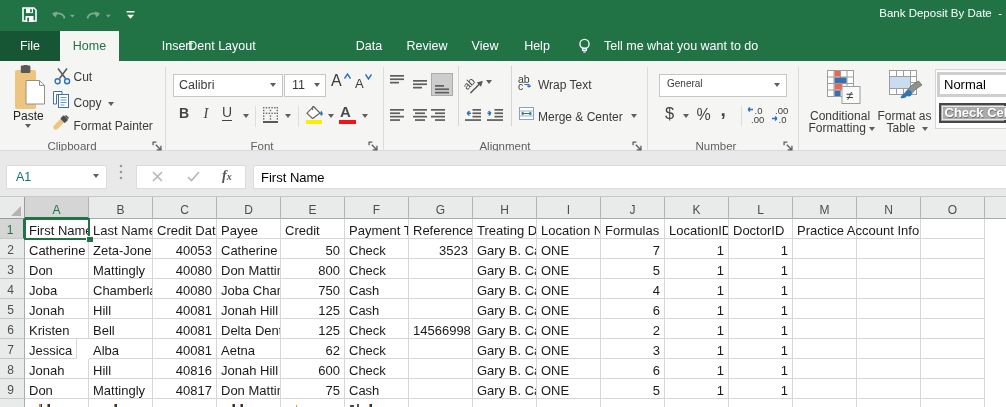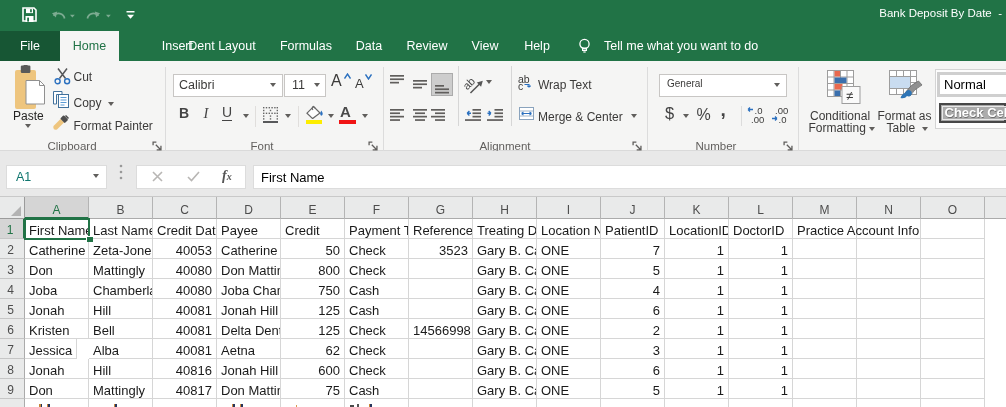--- a/index.html
+++ b/index.html
@@ -52,21 +52,20 @@
 <rect x="0.5" y="0" width="8" height="1.5" fill="#fff"></rect>
 <path d="M1 3.8 h7 l-3.5 4 z" fill="#fff"></path>
 </svg>
 <div class="abs" id="title">Bank Deposit By Date&nbsp; -</div>
 </div>
 <div class="abs" id="tabrow">
 <div class="tab" id="tab-file">File</div>
 <div class="tab" id="tab-home">Home</div>
 <div class="tab" style="left:103px;width:90px;text-align:right;">Insert</div>
 <div class="tab" style="left:177px;width:90px;">Dent Layout</div>
-<div class="tab" style="left:261px;width:90px;">Formulas</div>
 <div class="tab" style="left:324px;width:90px;">Data</div>
 <div class="tab" style="left:382px;width:90px;">Review</div>
 <div class="tab" style="left:440px;width:90px;">View</div>
 <div class="tab" style="left:492px;width:90px;">Help</div>
 <svg class="abs" style="left:577px;top:7px" width="15" height="17" viewBox="0 0 15 17">
 <circle cx="7.5" cy="6" r="4.6" fill="none" stroke="#fff" stroke-width="1.3"></circle>
 <path d="M5.6 10 h3.8 v2.3 h-3.8 z" fill="none" stroke="#fff" stroke-width="1.2"></path>
 <path d="M6.3 14 h2.4" stroke="#fff" stroke-width="1.2"></path>
 </svg>
 <div id="tellme">Tell me what you want to do</div>
@@ -361,21 +360,21 @@
 <div class="rh" style="top:202px;"></div>
 <div class="cell" style="left:25px;top:22px;width:64px">First Name</div>
 <div class="cell" style="left:89px;top:22px;width:64px">Last Name</div>
 <div class="cell" style="left:153px;top:22px;width:64px">Credit Date</div>
 <div class="cell" style="left:217px;top:22px;width:64px">Payee</div>
 <div class="cell" style="left:281px;top:22px;width:64px">Credit</div>
 <div class="cell" style="left:345px;top:22px;width:64px">Payment Type</div>
 <div class="cell" style="left:409px;top:22px;width:64px">Reference Numb</div>
 <div class="cell" style="left:473px;top:22px;width:64px">Treating Docto</div>
 <div class="cell" style="left:537px;top:22px;width:64px">Location Na</div>
-<div class="cell" style="left:601px;top:22px;width:64px">PatientID</div>
+<div class="cell" style="left:601px;top:22px;width:64px">Formulas</div>
 <div class="cell" style="left:665px;top:22px;width:64px">LocationID</div>
 <div class="cell" style="left:729px;top:22px;width:64px">DoctorID</div>
 <div class="cell spill" style="left:793px;top:22px;width:64px">Practice Account Info</div>
 <div class="cell" style="left:857px;top:22px;width:64px"></div>
 <div class="cell" style="left:921px;top:22px;width:64px"></div>
 <div class="cell" style="left:25px;top:42px;width:64px">Catherine</div>
 <div class="cell" style="left:89px;top:42px;width:64px">Zeta-Jones</div>
 <div class="cell num" style="left:153px;top:42px;width:64px">40053</div>
 <div class="cell" style="left:217px;top:42px;width:64px">Catherine</div>
 <div class="cell num" style="left:281px;top:42px;width:64px">50</div>

